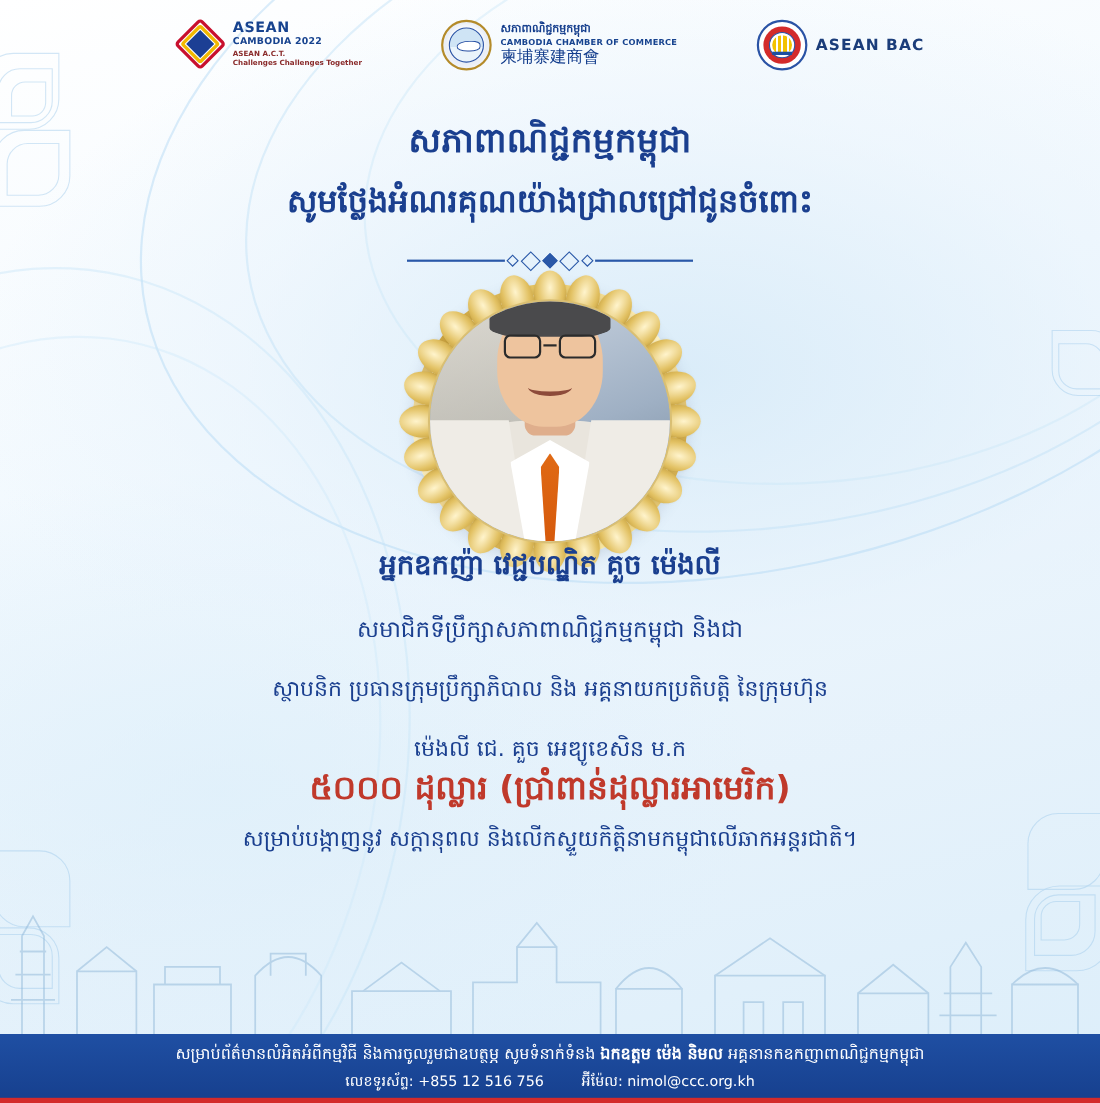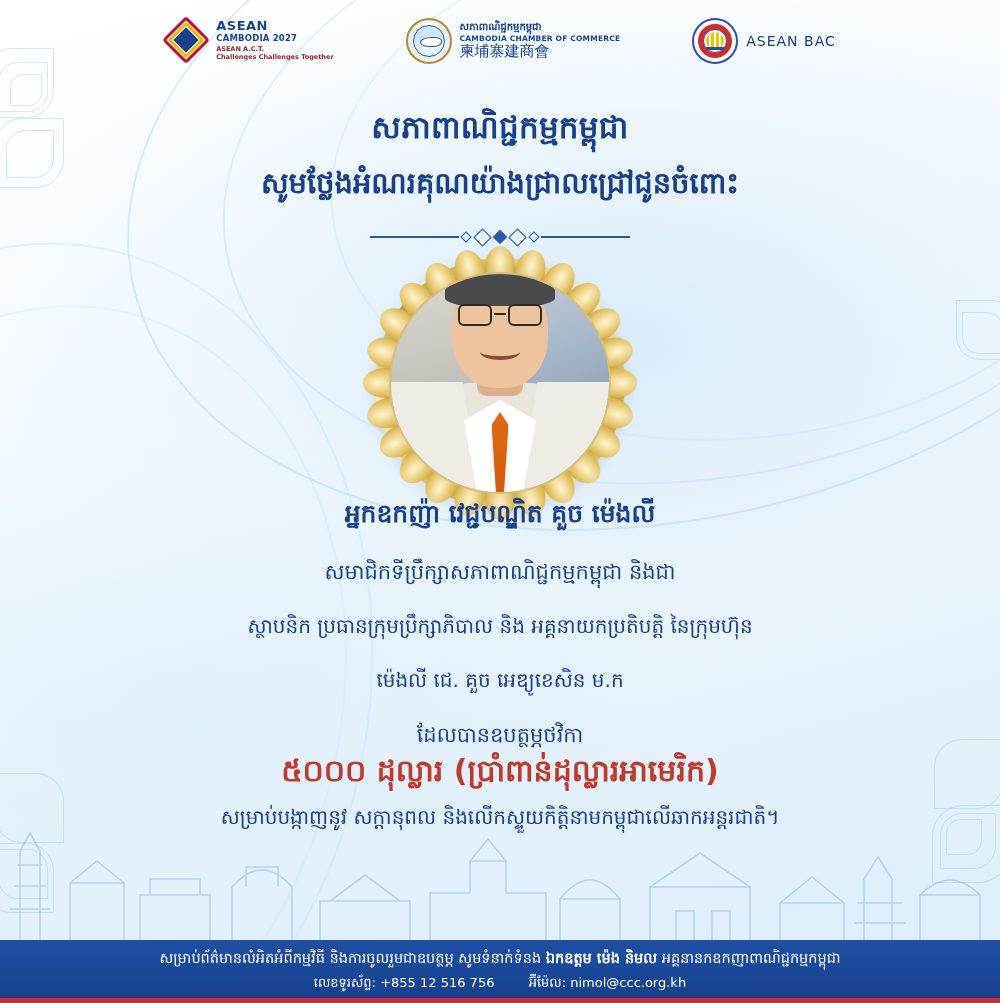--- a/index.html
+++ b/index.html
@@ -48,21 +48,21 @@
   }
   .logo-block { display: flex; align-items: center; gap: 8px; }
   .logo-mark { flex: 0 0 auto; }
   .logo-text { line-height: 1.15; }
   .logo-text .lt1 { font-size: 13px; font-weight: bold; color: #17438f; letter-spacing: .5px; }
   .logo-text .lt2 { font-size: 8.5px; font-weight: bold; color: #17438f; letter-spacing: .2px; }
   .logo-text .lt3 { font-size: 6.5px; color: #8a2b2b; font-weight: bold; }
   .logo-text .lt4 { font-size: 6.5px; color: #8a2b2b; font-weight: bold; }
   .khmer-sm { font-size: 10px; color: #123c8c; font-weight: bold; }
   .cn-sm { font-size: 15px; color: #123c8c; }
-  .bac-text { font-size: 14px; font-weight: normal; color: #1b3d7a; letter-spacing: 1px; }
+  .bac-text { font-size: 14px; font-weight: bold; color: #1b3d7a; letter-spacing: 1px; }
 
   
   .asean-emblem { width: 46px; height: 46px; border-radius: 50%; background: #fff; border: 2px solid #2a53a5; position: relative; }
   .asean-emblem .ring { position: absolute; inset: 4px; border-radius: 50%; background: #d32b2b; }
   .asean-emblem .inner { position: absolute; inset: 9px; border-radius: 50%; background: #fff; border: 1.5px solid #2a53a5; }
   .asean-emblem .stalks { position: absolute; inset: 12px; border-radius: 50%; background:
      repeating-linear-gradient(90deg, #f2c200 0 3px, #fff 3px 5px); }
   .asean-emblem .base { position: absolute; left: 12px; right: 12px; bottom: 12px; height: 3px; background: #1c4fa1; }
 
   .kh-seal { width: 46px; height: 46px; border-radius: 50%; background:
@@ -232,21 +232,21 @@
     <div class="logo-block">
       <div class="logo-mark">
         <div class="asean-diamond">
             <b></b>
             <s></s>
             <i></i>
           </div>
       </div>
       <div class="logo-text">
         <div class="lt1">ASEAN</div>
-        <div class="lt2">CAMBODIA 2027</div>
+        <div class="lt2">CAMBODIA 2022</div>
         <div class="lt3" style="margin-top:3px">ASEAN A.C.T.</div>
         <div class="lt4">Challenges Challenges Together</div>
       </div>
     </div>
 
     <div class="logo-block">
       <div class="logo-mark">
         <div class="kh-seal">
             <div class="seal-in"></div>
             <div class="bird"></div>
@@ -334,21 +334,20 @@
         <div class="ph-smile"></div>
       </div>
     </div>
   </div>
 
   <div class="body-text">
     <div class="name">អ្នកឧកញ៉ា វេជ្ជបណ្ឌិត គួច ម៉េងលី</div>
     <div class="ln">សមាជិកទីប្រឹក្សាសភាពាណិជ្ជកម្មកម្ពុជា និងជា</div>
     <div class="ln mid">ស្ថាបនិក ប្រធានក្រុមប្រឹក្សាភិបាល និង អគ្គនាយកប្រតិបត្តិ នៃក្រុមហ៊ុន</div>
     <div class="ln small">ម៉េងលី ជេ. គួច អេឌ្យូខេសិន ម.ក</div>
-    <div class="ln">ដែលបានឧបត្ថម្ភថវិកា</div>
     <div class="amount">៥០០០ ដុល្លារ (ប្រាំពាន់ដុល្លារអាមេរិក)</div>
     <div class="closing">សម្រាប់បង្កាញនូវ សក្តានុពល និងលើកស្ទួយកិត្តិនាមកម្ពុជាលើឆាកអន្តរជាតិ។</div>
   </div>
 
   <svg class="skyline" viewBox="0 0 1000 150" preserveAspectRatio="none">
     <g fill="none" stroke="#8fb7d8" stroke-width="1.6">
       <path d="M20 150 V60 l10 -18 10 18 V150"></path>
       <path d="M14 95 h32 M10 118 h40 M18 74 h24"></path>
       <path d="M70 150 V92 h54 v58"></path>
       <path d="M70 92 l27 -22 27 22"></path>

